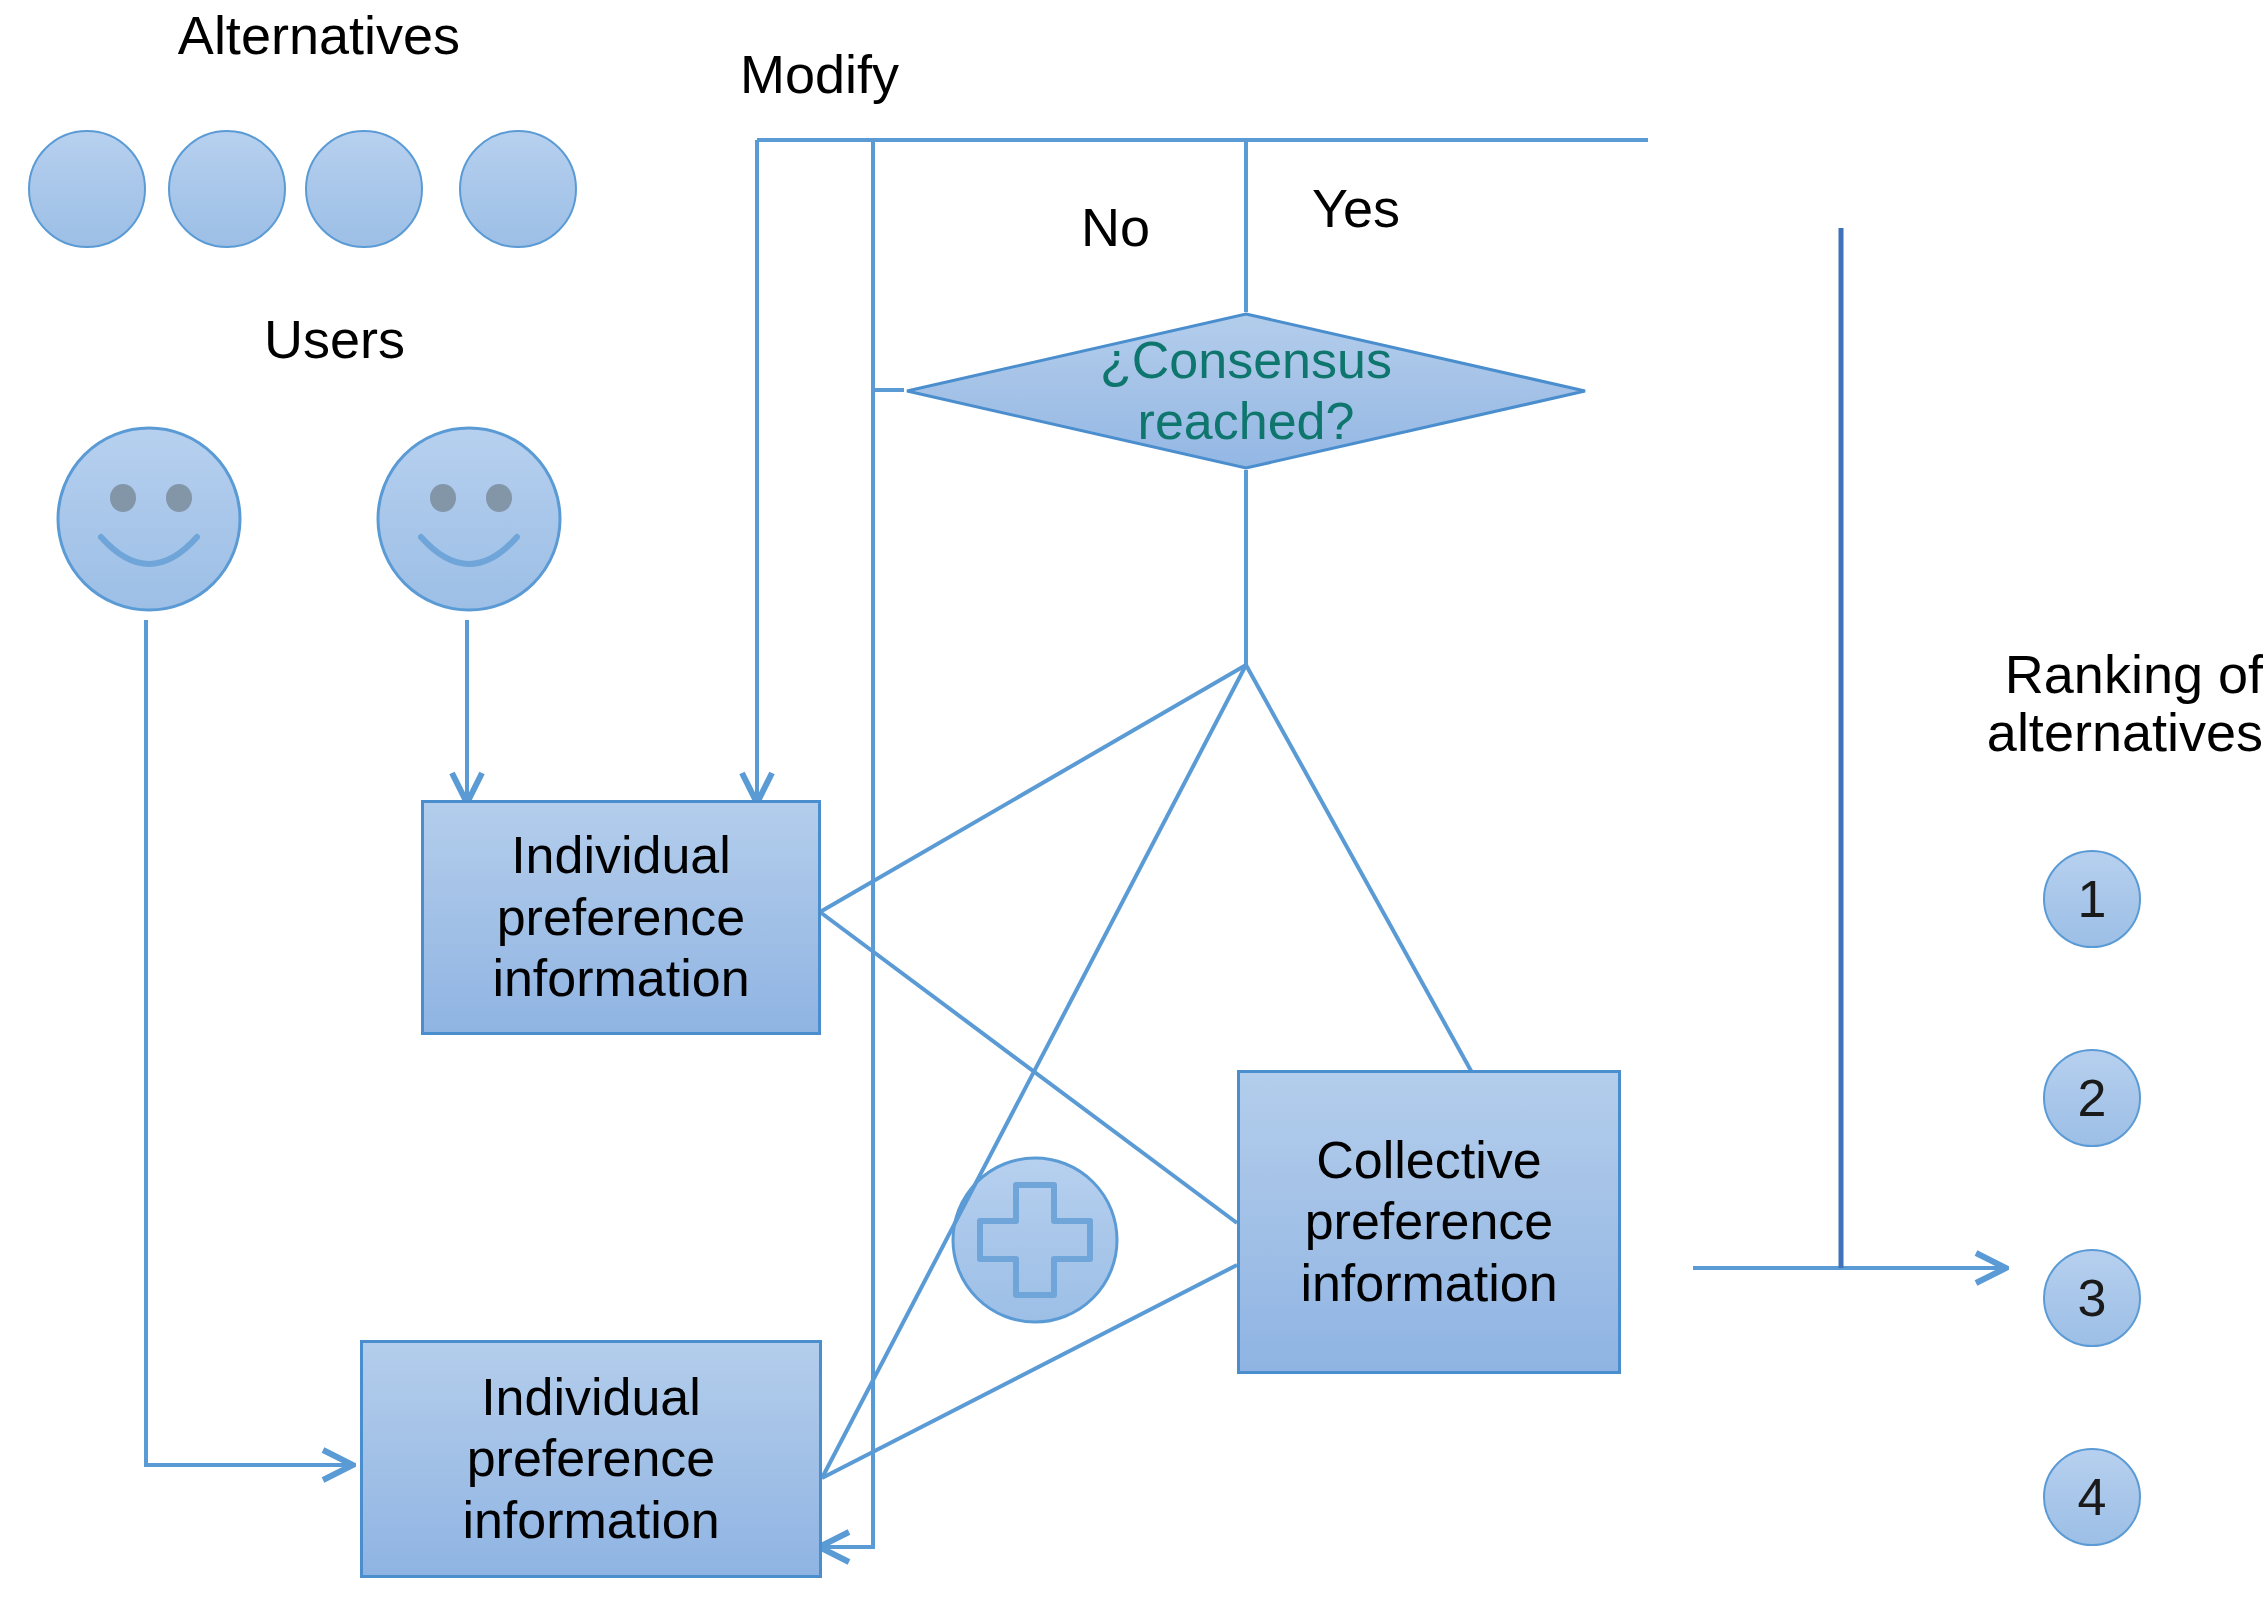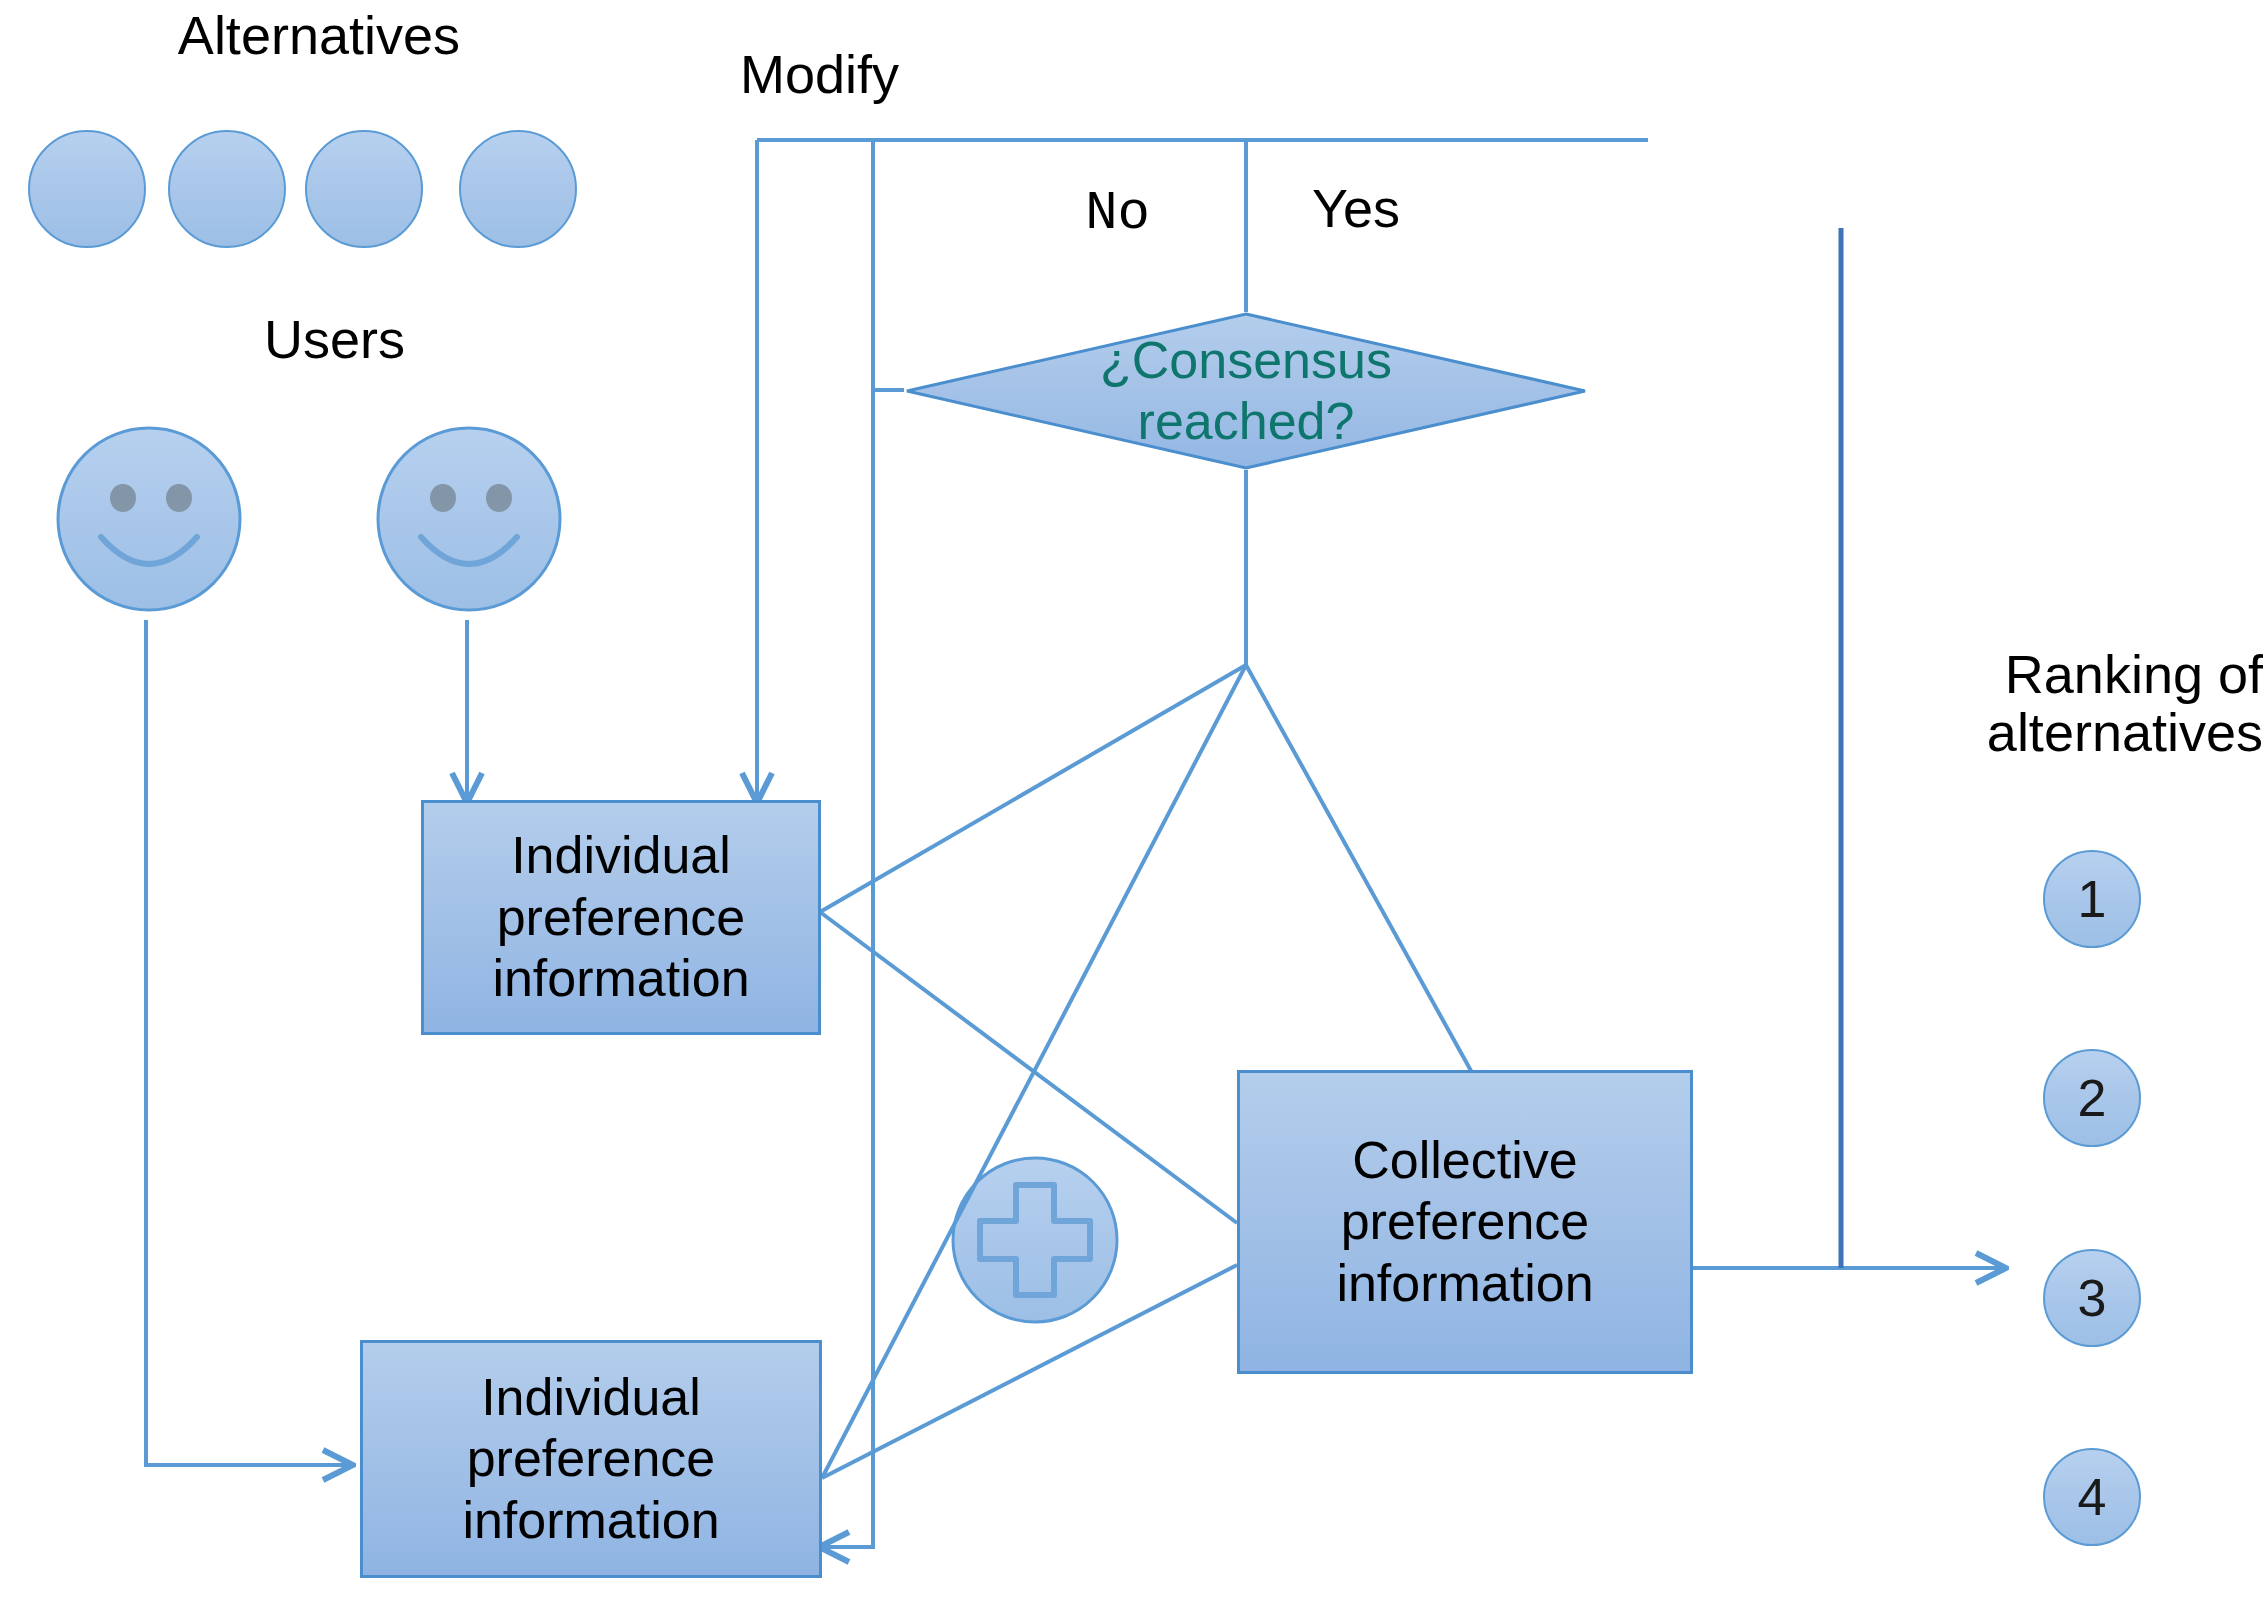--- a/index.html
+++ b/index.html
@@ -82,21 +82,21 @@
 <body>
 
 <div id="canvas">
 
   <div class="lbl" style="left:100px; top:6px; width:360px;">Alternatives</div>
 
   <div class="lbl" style="left:155px; top:310px; width:250px;">Users</div>
 
   <div class="lbl" style="left:740px; top:45px; width:250px; text-align:left;">Modify</div>
 
-  <div class="lbl" style="left:1030px; top:185px; width:120px;font-family:Liberation Mono, monospace;">No</div>
+  <div class="lbl" style="left:1030px; top:198px; width:120px;">No</div>
 
   <div class="lbl" style="left:1260px; top:179px; width:140px;">Yes</div>
 
   <div class="lbl" style="left:1915px; top:645px; width:348px;">Ranking of
 alternatives</div>
 
   <div class="alt-circle" style="left:28px;  top:130px;"></div>
   <div class="alt-circle" style="left:168px; top:130px;"></div>
   <div class="alt-circle" style="left:305px; top:130px;"></div>
   <div class="alt-circle" style="left:459px; top:130px;"></div>
@@ -207,21 +207,21 @@
 
 
   <div class="box" style="left:421px; top:800px; width:400px; height:235px;">Individual
 preference
 information</div>
 
   <div class="box" style="left:360px; top:1340px; width:462px; height:238px;">Individual
 preference
 information</div>
 
-  <div class="box" style="left:1237px; top:1070px; width:456px; height:304px;">Collective
+  <div class="box" style="left:1237px; top:1070px; width:384px; height:304px;">Collective
 preference
 information</div>
 
   <div class="rank-circle" style="left:2043px; top:850px;">1</div>
   <div class="rank-circle" style="left:2043px; top:1049px;">2</div>
   <div class="rank-circle" style="left:2043px; top:1249px;">3</div>
   <div class="rank-circle" style="left:2043px; top:1448px;">4</div>
 
 </div>
 

